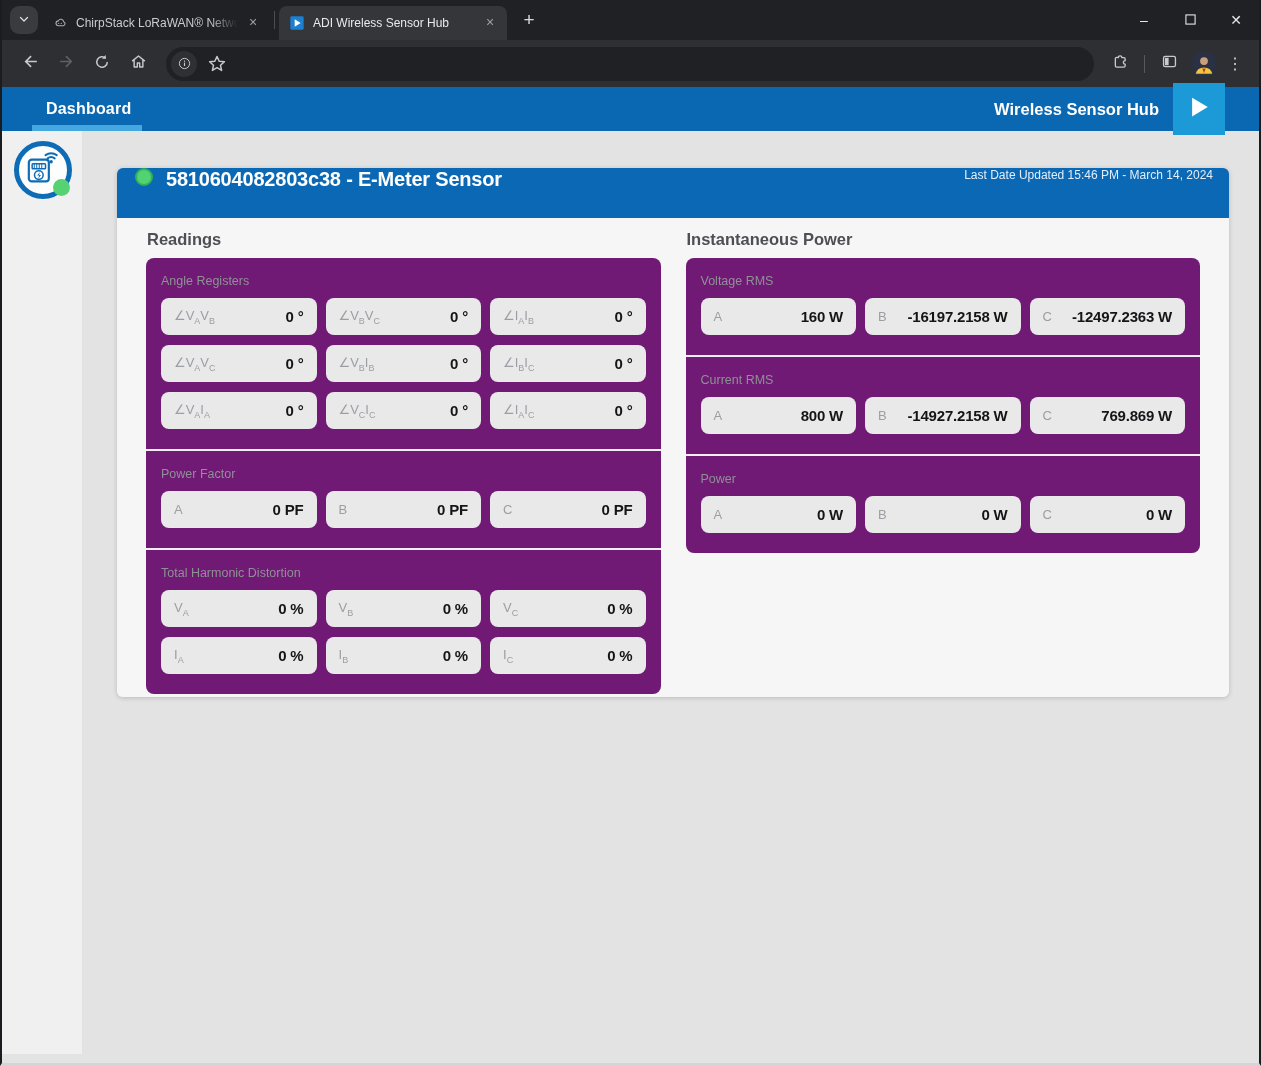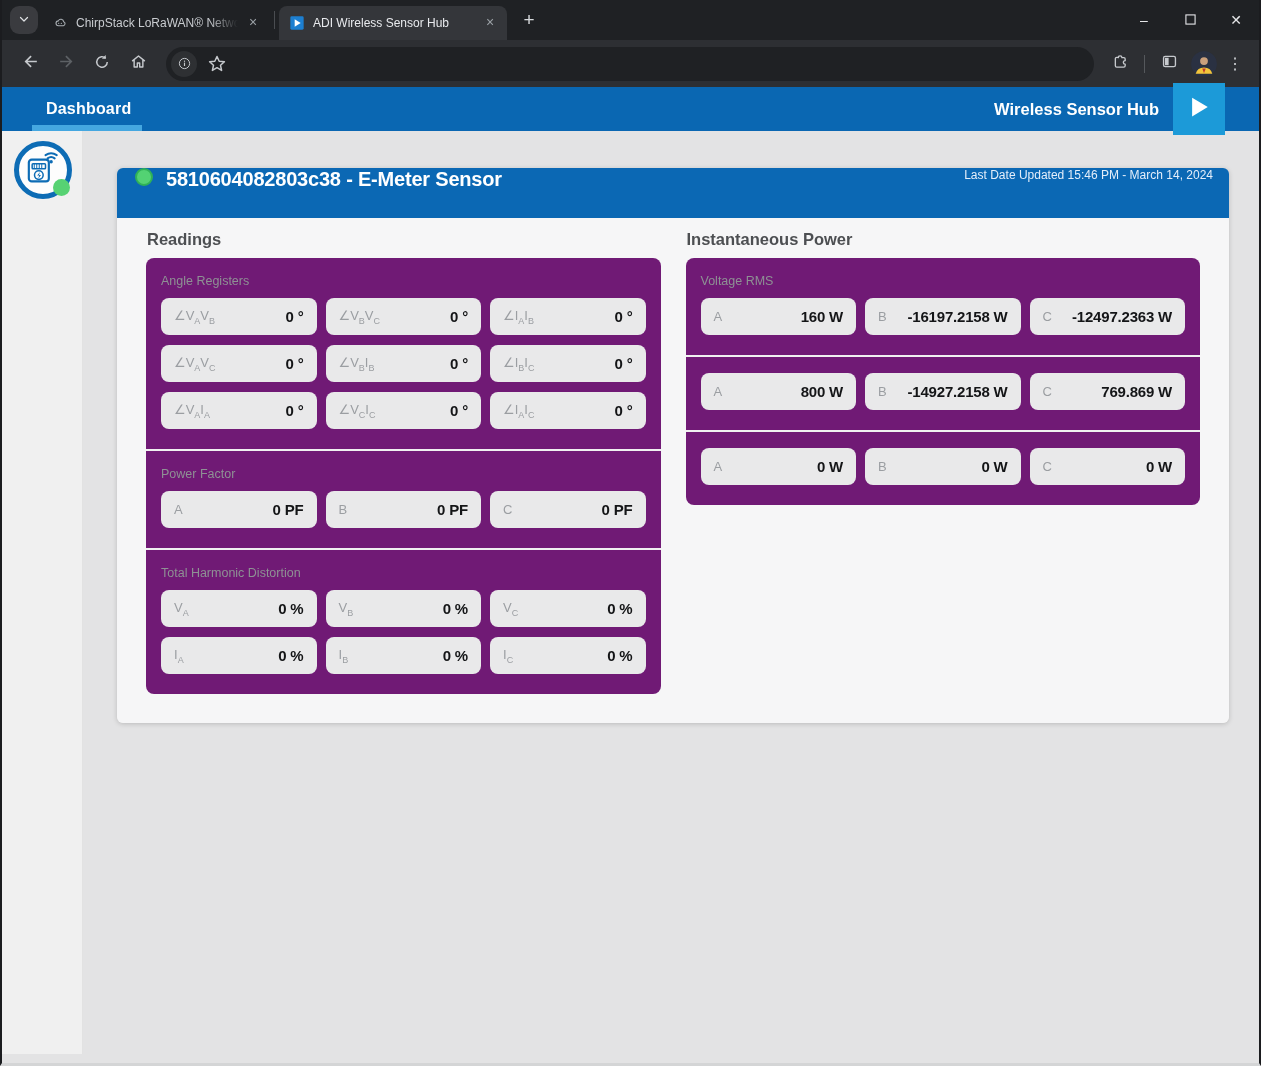--- a/index.html
+++ b/index.html
@@ -59,21 +59,21 @@
   .main { flex:1; padding-top:37px; }
 
   .device-card { width:1112px; margin-left:34px; border-radius:6px; box-shadow:0 1px 5px rgba(0,0,0,.18); }
   .device-header { height:50px; background:#0b68b4; border-radius:6px 6px 0 0; display:flex;
                    align-items:flex-start; padding:0 16px 0 18px; }
   .status-dot { width:18px; height:18px; border-radius:50%; background:#53d273; border:2px solid #30b157;
                 flex:none; margin-right:13px; }
   .device-title { color:#ffffff; font-size:20px; font-weight:bold; letter-spacing:-.2px; }
   .device-updated { margin-left:auto; color:#e4eefa; font-size:12px; }
 
-  .device-body { background:#f6f6f7; border-radius:0 0 6px 6px; padding:0 29px 29px; display:flex; gap:25px; }
+  .device-body { background:#f6f6f7; border-radius:0 0 6px 6px; padding:0 29px 3px; display:flex; gap:25px; }
   .column { width:519px; }
   .col-title { font-size:16.5px; font-weight:bold; color:#4d4f52; margin:12px 0 9px 1px; }
   .panel { background:#701a75; border-radius:8px; overflow:hidden; }
   .section { padding:16px 15px 20px; }
   .section + .section { border-top:2px solid #f0f0f1; }
   .group-label { font-size:12.5px; color:#8e9194; margin-bottom:10px; }
   .pill-grid { display:grid; grid-template-columns:repeat(3,1fr); gap:10px 9px; }
   .pill { height:37px; background:#e9e9ea; border-radius:8px; display:flex; align-items:center;
           padding:0 13px; white-space:nowrap; overflow:hidden; }
   .pl { font-size:13px; color:#9b9ea2; }
@@ -346,36 +346,38 @@
                     <span class="pl">B</span>
                     <span class="pv">-16197.2158 W</span>
                   </div>
                   <div class="pill">
                     <span class="pl">C</span>
                     <span class="pv">-12497.2363 W</span>
                   </div>
                 </div>
               </div>
               <div class="section">
+                <div class="group-label">Current RMS</div>
                 <div class="pill-grid">
                   <div class="pill">
                     <span class="pl">A</span>
                     <span class="pv">800 W</span>
                   </div>
                   <div class="pill">
                     <span class="pl">B</span>
                     <span class="pv">-14927.2158 W</span>
                   </div>
                   <div class="pill">
                     <span class="pl">C</span>
                     <span class="pv">769.869 W</span>
                   </div>
                 </div>
               </div>
               <div class="section">
+                <div class="group-label">Power</div>
                 <div class="pill-grid">
                   <div class="pill">
                     <span class="pl">A</span>
                     <span class="pv">0 W</span>
                   </div>
                   <div class="pill">
                     <span class="pl">B</span>
                     <span class="pv">0 W</span>
                   </div>
                   <div class="pill">

